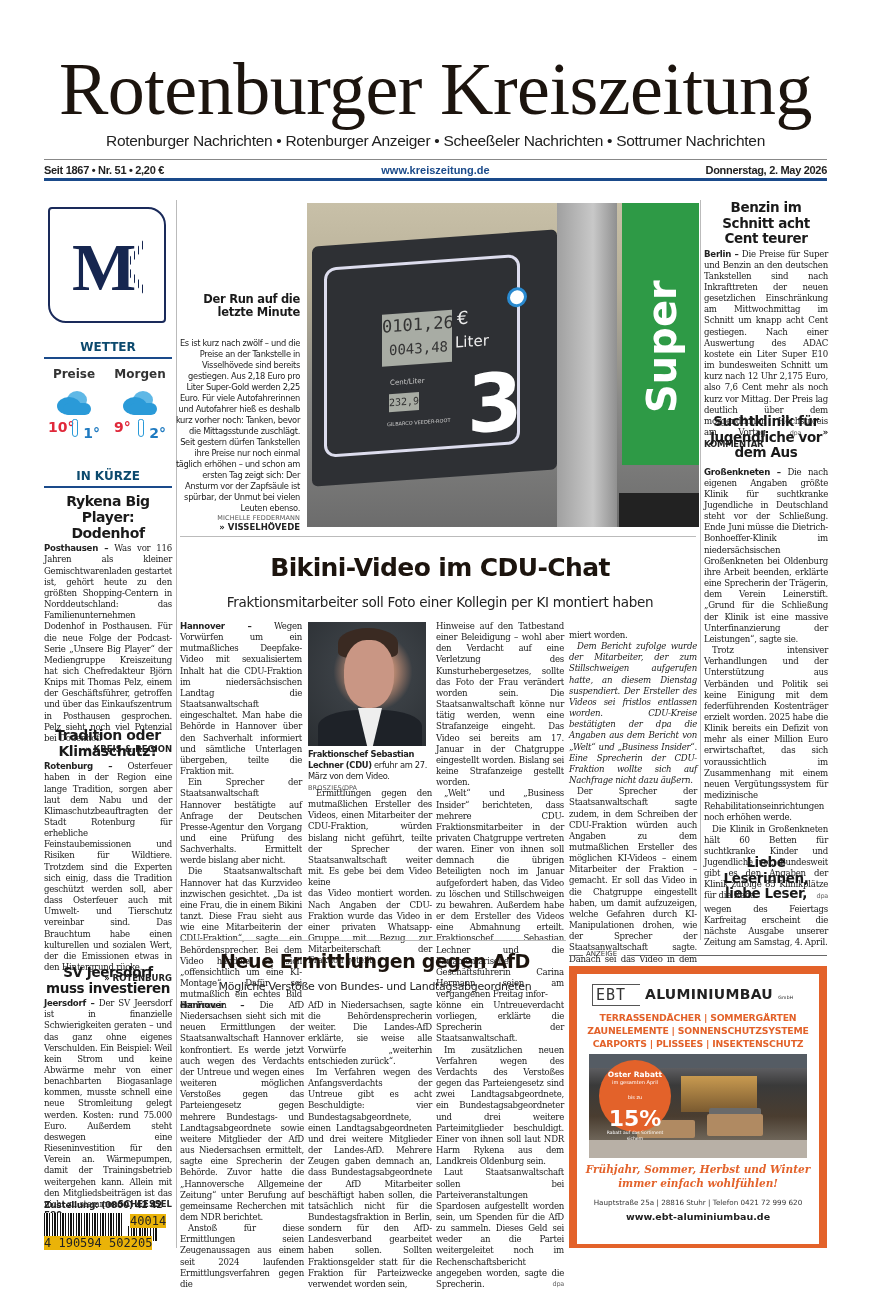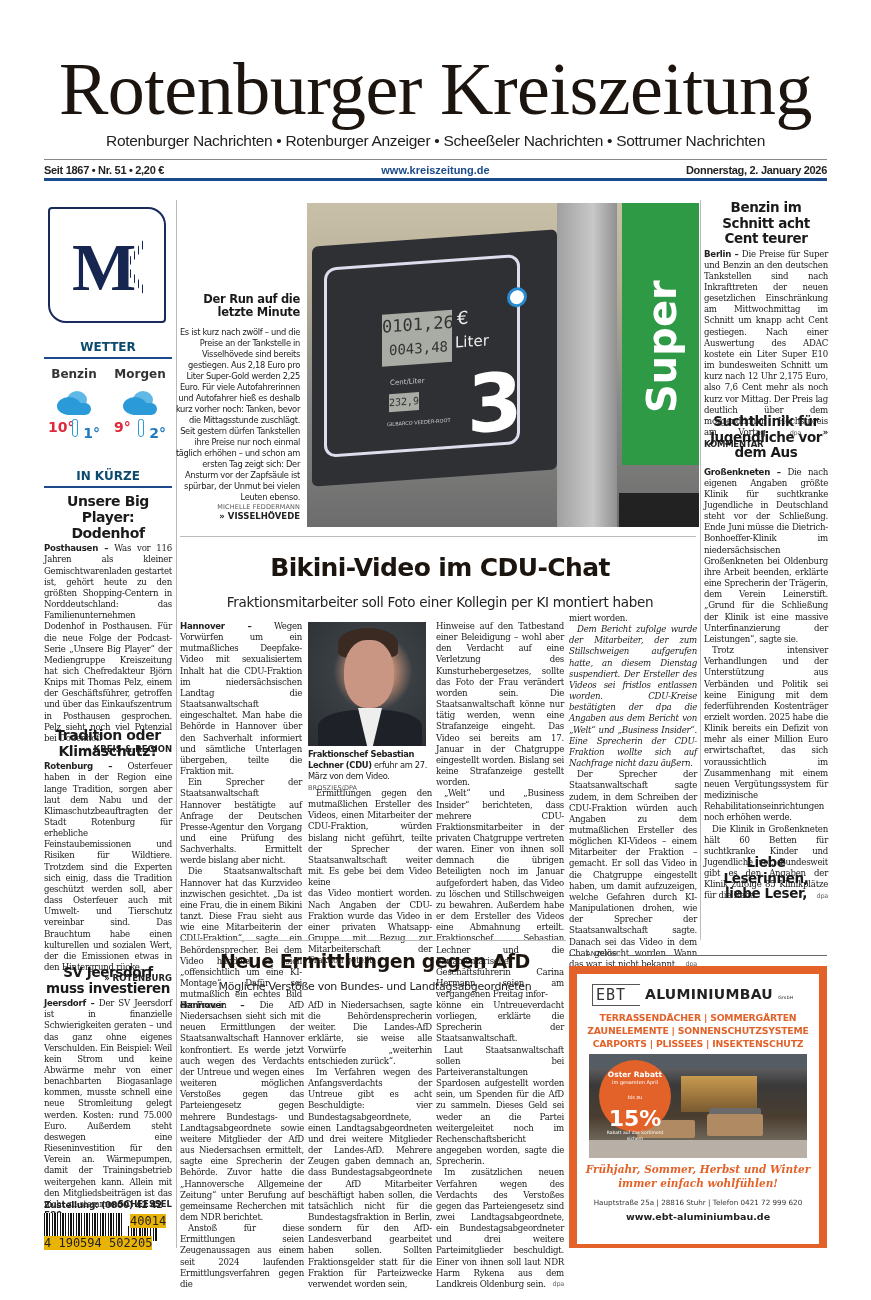--- a/index.html
+++ b/index.html
@@ -52,21 +52,21 @@
   .brand { position: absolute; left: 60px; top: 155px; color: #ccc; font-family: "DejaVu Sans", sans-serif; font-size: 5px; }
   .bignum { position: absolute; left: 140px; top: 100px; color: #fff; font-family: "DejaVu Sans", sans-serif; font-weight: bold; font-size: 80px; line-height: 90px; }
   .badge-c { position: absolute; left: 180px; top: 30px; width: 20px; height: 20px; border-radius: 50%; background: #fff; border: 3px solid #2a8ad0; }
   .pump-grey { position: absolute; left: 250px; top: 0; width: 60px; height: 324px; background: linear-gradient(90deg, #a0a0a0, #c8c8c8 60%, #909090); }
   .pump-green { position: absolute; left: 315px; top: 0; width: 77px; height: 262px; background: #2e9a46; }
   .super { position: absolute; left: 310px; top: 110px; width: 90px; height: 50px; transform: rotate(-90deg); color: #fff; font-family: "DejaVu Sans", sans-serif; font-weight: bold; font-size: 40px; text-align: center; line-height: 50px; }
   .pump-slot { position: absolute; left: 312px; top: 290px; width: 80px; height: 34px; background: #222; }
 
   .run-box { left: 172px; top: 293px; width: 128px; text-align: right; }
   .run-h { font-family: "DejaVu Sans", sans-serif; font-weight: bold; font-size: 11.5px; line-height: 13px; color: #1a1a1a; letter-spacing: -0.3px; }
-  .run-text { font-family: "DejaVu Sans", sans-serif; font-size: 8.3px; line-height: 11px; color: #222; letter-spacing: -0.3px; margin-top: 8px; }
+  .run-text { font-family: "DejaVu Sans", sans-serif; font-size: 8.3px; line-height: 11px; color: #222; letter-spacing: -0.3px; margin-top: 19px; }
   .credit { font-family: "DejaVu Sans", sans-serif; font-size: 6.5px; color: #555; letter-spacing: 0.1px; }
 
   .main-h { left: 180px; top: 548px; width: 520px; text-align: center; font-family: "DejaVu Sans", sans-serif; font-weight: bold; font-size: 25px; letter-spacing: -0.6px; color: #1c140e; line-height: 40px; }
   .main-sub { left: 180px; top: 594px; width: 520px; text-align: center; font-family: "DejaVu Sans", sans-serif; font-size: 13.5px; letter-spacing: -0.3px; color: #222; }
 
   .lechner-photo { left: 308px; top: 622px; width: 118px; height: 124px; background: radial-gradient(circle at 55% 40%, #c89a84 0%, #b48670 22%, #3a3f44 40%, #2a2e32 100%); overflow: hidden; }
   .lechner-photo .hair { position: absolute; left: 30px; top: 6px; width: 60px; height: 30px; border-radius: 50% 50% 20% 20%; background: #3a2a22; }
   .lechner-photo .face { position: absolute; left: 36px; top: 18px; width: 50px; height: 68px; border-radius: 45%; background: #c99684; }
   .lechner-photo .suit { position: absolute; left: 10px; top: 88px; width: 104px; height: 40px; border-radius: 40% 40% 0 0; background: #1e2228; }
   .lechner-photo .shirt { position: absolute; left: 50px; top: 86px; width: 24px; height: 40px; background: #eee; clip-path: polygon(0 0, 100% 0, 60% 100%, 40% 100%); }
@@ -111,35 +111,35 @@
 </style>
 </head>
 <body>
 
 <div class="abs masthead">Rotenburger Kreiszeitung</div>
 <div class="abs subtitles">Rotenburger Nachrichten • Rotenburger Anzeiger • Scheeßeler Nachrichten • Sottrumer Nachrichten</div>
 <div class="abs rule-top"></div>
 <div class="abs infobar">
   <span class="l">Seit 1867 • Nr. 51 • 2,20 €</span>
   <span class="c">www.kreiszeitung.de</span>
-  <span class="r">Donnerstag, 2. January 2026</span>
+  <span class="r">Donnerstag, 2. May 2026</span>
 </div>
 <div class="abs rule-blue"></div>
 
 <div class="abs logo">
   <span class="m">M</span>
   <span class="k"></span>
 </div>
 
 <div class="abs weather">
   <div class="sect-h">WETTER</div>
   <div class="sect-rule" style="margin-top:3px;"></div>
   <div style="position:relative; height:90px;">
     <div class="wcol" style="left:0; top:8px;">
-      <div>Benzin</div>
+      <div>Preise</div>
       <div class="cloud">
           <div class="c1"></div>
           <div class="c2"></div>
           <div class="c3"></div>
         </div>
       <div class="temps">
         <span class="thi">10°</span>
         <span class="therm"></span>
         <span class="tlo">1°</span>
       </div>
@@ -159,21 +159,21 @@
     </div>
   </div>
 </div>
 
 <div class="abs" style="left:44px; top:469px; width:128px;">
   <div class="sect-h">IN KÜRZE</div>
   <div class="sect-rule" style="margin-top:3px;"></div>
 </div>
 
 <div class="abs" style="left:44px; top:493px; width:128px;">
-  <div class="kh" style="font-size:14px;">Unsere Big Player: Dodenhof</div>
+  <div class="kh" style="font-size:14px;">Rykena Big Player: Dodenhof</div>
   <div class="body-text" style="margin-top:2px;"><b>Posthausen –</b> <span>Was vor 116 Jahren als kleiner Gemischtwarenladen gestartet ist, gehört heute zu den größten Shopping-Centern in Norddeutschland: das Familienunternehmen Dodenhof in Posthausen. Für die neue Folge der Podcast-Serie „Unsere Big Player“ der Mediengruppe Kreiszeitung hat sich Chefredakteur Björn Knips mit Thomas Pelz, einem der Geschäftsführer, getroffen und über das Einkaufszentrum in Posthausen gesprochen. Pelz sieht noch viel Potenzial bei Dodenhof.</span></div>
   <div class="ref">» KREIS &amp; REGION</div>
 </div>
 
 <div class="abs" style="left:44px; top:727px; width:128px;">
   <div class="kh" style="font-size:14px;">Tradition oder Klimaschutz?</div>
   <div class="body-text" style="margin-top:2px;"><b>Rotenburg –</b> <span>Osterfeuer haben in der Region eine lange Tradition, sorgen aber laut dem Nabu und der Klimaschutzbeauftragten der Stadt Rotenburg für erhebliche Feinstaubemissionen und Risiken für Wildtiere. Trotzdem sind die Experten sich einig, dass die Tradition geschützt werden soll, aber dass Osterfeuer auch mit Umwelt- und Tierschutz vereinbar sind. Das Brauchtum habe einen kulturellen und sozialen Wert, der die Emissionen etwas in den Hintergrund rücke.</span></div>
   <div class="ref">» ROTENBURG</div>
 </div>
 
@@ -245,21 +245,21 @@
 <div class="abs body-text" style="left:308px; top:788px; width:124px;">
   <div style="text-indent:8px;">Ermittlungen gegen den mutmaßlichen Ersteller des Videos, einen Mitarbeiter der CDU-Fraktion, würden bislang nicht geführt, teilte der Sprecher der Staatsanwaltschaft weiter mit. Es gebe bei dem Video keine</div>
   <div>das Video montiert worden. Nach Angaben der CDU-Fraktion wurde das Video in einer privaten Whatsapp-Gruppe mit Bezug zur Mitarbeiterschaft der Fraktion geteilt.</div>
 </div>
 
 <div class="abs body-text" style="left:436px; top:621px; width:128px;">
   <div>Hinweise auf den Tatbestand einer Beleidigung – wohl aber den Verdacht auf eine Verletzung des Kunsturhebergesetzes, sollte das Foto der Frau verändert worden sein. Die Staatsanwaltschaft könne nur tätig werden, wenn eine Strafanzeige eingeht. Das Video sei bereits am 17. Januar in der Chatgruppe eingestellt worden. Bislang sei keine Strafanzeige gestellt worden.</div>
   <div style="text-indent:8px;">„Welt“ und „Business Insider“ berichteten, dass mehrere CDU-Fraktionsmitarbeiter in der privaten Chatgruppe vertreten waren. Einer von ihnen soll demnach die übrigen Beteiligten noch im Januar aufgefordert haben, das Video zu löschen und Stillschweigen zu bewahren. Außerdem habe er dem Ersteller des Videos eine Abmahnung erteilt. Fraktionschef Sebastian Lechner und die Parlamentarische Geschäftsführerin Carina Hermann seien am vergangenen Freitag infor-</div>
 </div>
 
-<div class="abs body-text" style="left:569px; top:613px; width:128px;">
+<div class="abs body-text" style="left:569px; top:630px; width:128px;">
   <div>miert worden.</div>
   <div style="text-indent:8px;font-style:italic;">Dem Bericht zufolge wurde der Mitarbeiter, der zum Stillschweigen aufgerufen hatte, an diesem Dienstag suspendiert. Der Ersteller des Videos sei fristlos entlassen worden. CDU-Kreise bestätigten der dpa die Angaben aus dem Bericht von „Welt“ und „Business Insider“. Eine Sprecherin der CDU-Fraktion wollte sich auf Nachfrage nicht dazu äußern.</div>
   <div style="text-indent:8px;">Der Sprecher der Staatsanwaltschaft sagte zudem, in dem Schreiben der CDU-Fraktion würden auch Angaben zu dem mutmaßlichen Ersteller des möglichen KI-Videos – einem Mitarbeiter der Fraktion – gemacht. Er soll das Video in die Chatgruppe eingestellt haben, um damit aufzuzeigen, welche Gefahren durch KI-Manipulationen drohen, wie der Sprecher der Staatsanwaltschaft sagte. Danach sei das Video in dem Chat gelöscht worden. Wann das war, ist nicht bekannt.</div>
   <span class="dpa" style="margin-top:-11px;">dpa</span>
 </div>
 
 <div class="abs hrule" style="left:180px; top:940px; width:386px;"></div>
 
 <div class="abs afd-h">Neue Ermittlungen gegen AfD</div>
 <div class="abs afd-sub">Mögliche Verstöße von Bundes- und Landtagsabgeordneten</div>
@@ -267,22 +267,22 @@
 <div class="abs body-text" style="left:180px; top:1000px; width:124px;">
   <b>Hannover –</b> <span>Die AfD Niedersachsen sieht sich mit neuen Ermittlungen der Staatsanwaltschaft Hannover konfrontiert. Es werde jetzt auch wegen des Verdachts der Untreue und wegen eines weiteren möglichen Verstoßes gegen das Parteiengesetz gegen mehrere Bundestags- und Landtagsabgeordnete sowie weitere Mitglieder der AfD aus Niedersachsen ermittelt, sagte eine Sprecherin der Behörde. Zuvor hatte die „Hannoversche Allgemeine Zeitung“ unter Berufung auf gemeinsame Recherchen mit dem NDR berichtet.</span>
   <div style="text-indent:8px;">Anstoß für diese Ermittlungen seien Zeugenaussagen aus einem seit 2024 laufenden Ermittlungsverfahren gegen die</div>
 </div>
 <div class="abs body-text" style="left:308px; top:1000px; width:124px;">
   <div>AfD in Niedersachsen, sagte die Behördensprecherin weiter. Die Landes-AfD erklärte, sie weise alle Vorwürfe „weiterhin entschieden zurück“.</div>
   <div style="text-indent:8px;">Im Verfahren wegen des Anfangsverdachts der Untreue gibt es acht Beschuldigte: vier Bundestagsabgeordnete, einen Landtagsabgeordneten und drei weitere Mitglieder der Landes-AfD. Mehrere Zeugen gaben demnach an, dass Bundestagsabgeordnete der AfD Mitarbeiter beschäftigt haben sollen, die tatsächlich nicht für die Bundestagsfraktion in Berlin, sondern für den AfD-Landesverband gearbeitet haben sollen. Sollten Fraktionsgelder statt für die Fraktion für Parteizwecke verwendet worden sein,</div>
 </div>
 <div class="abs body-text" style="left:436px; top:1000px; width:128px;">
   <div>könne ein Untreueverdacht vorliegen, erklärte die Sprecherin der Staatsanwaltschaft.</div>
+  <div style="text-indent:8px;">Im zusätzlichen neuen Verfahren wegen des Verdachts des Verstoßes gegen das Parteiengesetz sind zwei Landtagsabgeordnete, ein Bundestagsabgeordneter und drei weitere Parteimitglieder beschuldigt. Einer von ihnen soll laut NDR Harm Rykena aus dem Landkreis Oldenburg sein.</div>
   <div style="text-indent:8px;">Laut Staatsanwaltschaft sollen bei Parteiveranstaltungen Spardosen aufgestellt worden sein, um Spenden für die AfD zu sammeln. Dieses Geld sei weder an die Partei weitergeleitet noch im Rechenschaftsbericht angegeben worden, sagte die Sprecherin.</div>
-  <div style="text-indent:8px;">Im zusätzlichen neuen Verfahren wegen des Verdachts des Verstoßes gegen das Parteiengesetz sind zwei Landtagsabgeordnete, ein Bundestagsabgeordneter und drei weitere Parteimitglieder beschuldigt. Einer von ihnen soll laut NDR Harm Rykena aus dem Landkreis Oldenburg sein.</div>
   <span class="dpa" style="margin-top:-11px;">dpa</span>
 </div>
 
 <div class="abs vrule" style="left:700px; top:200px; height:740px;"></div>
 
 <div class="abs" style="left:704px; top:200px; width:124px;">
   <div class="kh" style="font-size:13.5px;">Benzin im Schnitt acht Cent teurer</div>
   <div class="body-text" style="margin-top:2px;"><b>Berlin –</b> <span>Die Preise für Super und Benzin an den deutschen Tankstellen sind nach Inkrafttreten der neuen gesetzlichen Einschränkung am Mittwochmittag im Schnitt um knapp acht Cent gestiegen. Nach einer Auswertung des ADAC kostete ein Liter Super E10 im bundesweiten Schnitt um kurz nach 12 Uhr 2,175 Euro, also 7,6 Cent mehr als noch kurz vor Mittag. Der Preis lag deutlich über dem morgendlichen Höchstpreis am Vortag.</span> <span style="font-family:'DejaVu Sans',sans-serif; font-size:6.5px; color:#666;">dpa</span> <span class="ref" style="display:inline;">» KOMMENTAR</span></div>
 </div>
 
@@ -291,20 +291,21 @@
   <div class="body-text" style="margin-top:6px;">
     <b>Großenkneten –</b> <span>Die nach eigenen Angaben größte Klinik für suchtkranke Jugendliche in Deutschland steht vor der Schließung. Ende Juni müsse die Dietrich-Bonhoeffer-Klinik im niedersächsischen Großenkneten bei Oldenburg ihre Arbeit beenden, erklärte eine Sprecherin der Trägerin, dem Verein Leinerstift. „Grund für die Schließung der Klinik ist eine massive Unterfinanzierung der Leistungen“, sagte sie.</span>
     <div style="text-indent:8px;">Trotz intensiver Verhandlungen und der Unterstützung aus Verbänden und Politik sei keine Einigung mit dem federführenden Kostenträger erzielt worden. 2025 habe die Klinik bereits ein Defizit von mehr als einer Million Euro erwirtschaftet, das sich voraussichtlich im Zusammenhang mit einem neuen Vergütungssystem für medizinische Rehabilitationseinrichtungen noch erhöhen werde.</div>
     <div style="text-indent:8px;">Die Klinik in Großenkneten hält 60 Betten für suchtkranke Kinder und Jugendliche vor. Bundesweit gibt es den Angaben der Klinik zufolge 85 Klinikplätze für die Reha.</div>
     <span class="dpa" style="margin-top:-11px;">dpa</span>
   </div>
 </div>
 
 <div class="abs" style="left:704px; top:855px; width:124px;">
   <div class="kh" style="font-size:13.5px;">Liebe Leserinnen, liebe Leser,</div>
+  <div class="body-text" style="margin-top:2px;">wegen des Feiertags Karfreitag erscheint die nächste Ausgabe unserer Zeitung am Samstag, 4. April.</div>
 </div>
 
 <div class="abs ad-label">
   <span class="line" style="left:0; width:14px;"></span>
   <span style="position:absolute; left:17px; top:0;">ANZEIGE</span>
   <span class="line" style="left:58px; width:200px;"></span>
 </div>
 
 <div class="abs ad">
   <div class="ad-inner">

